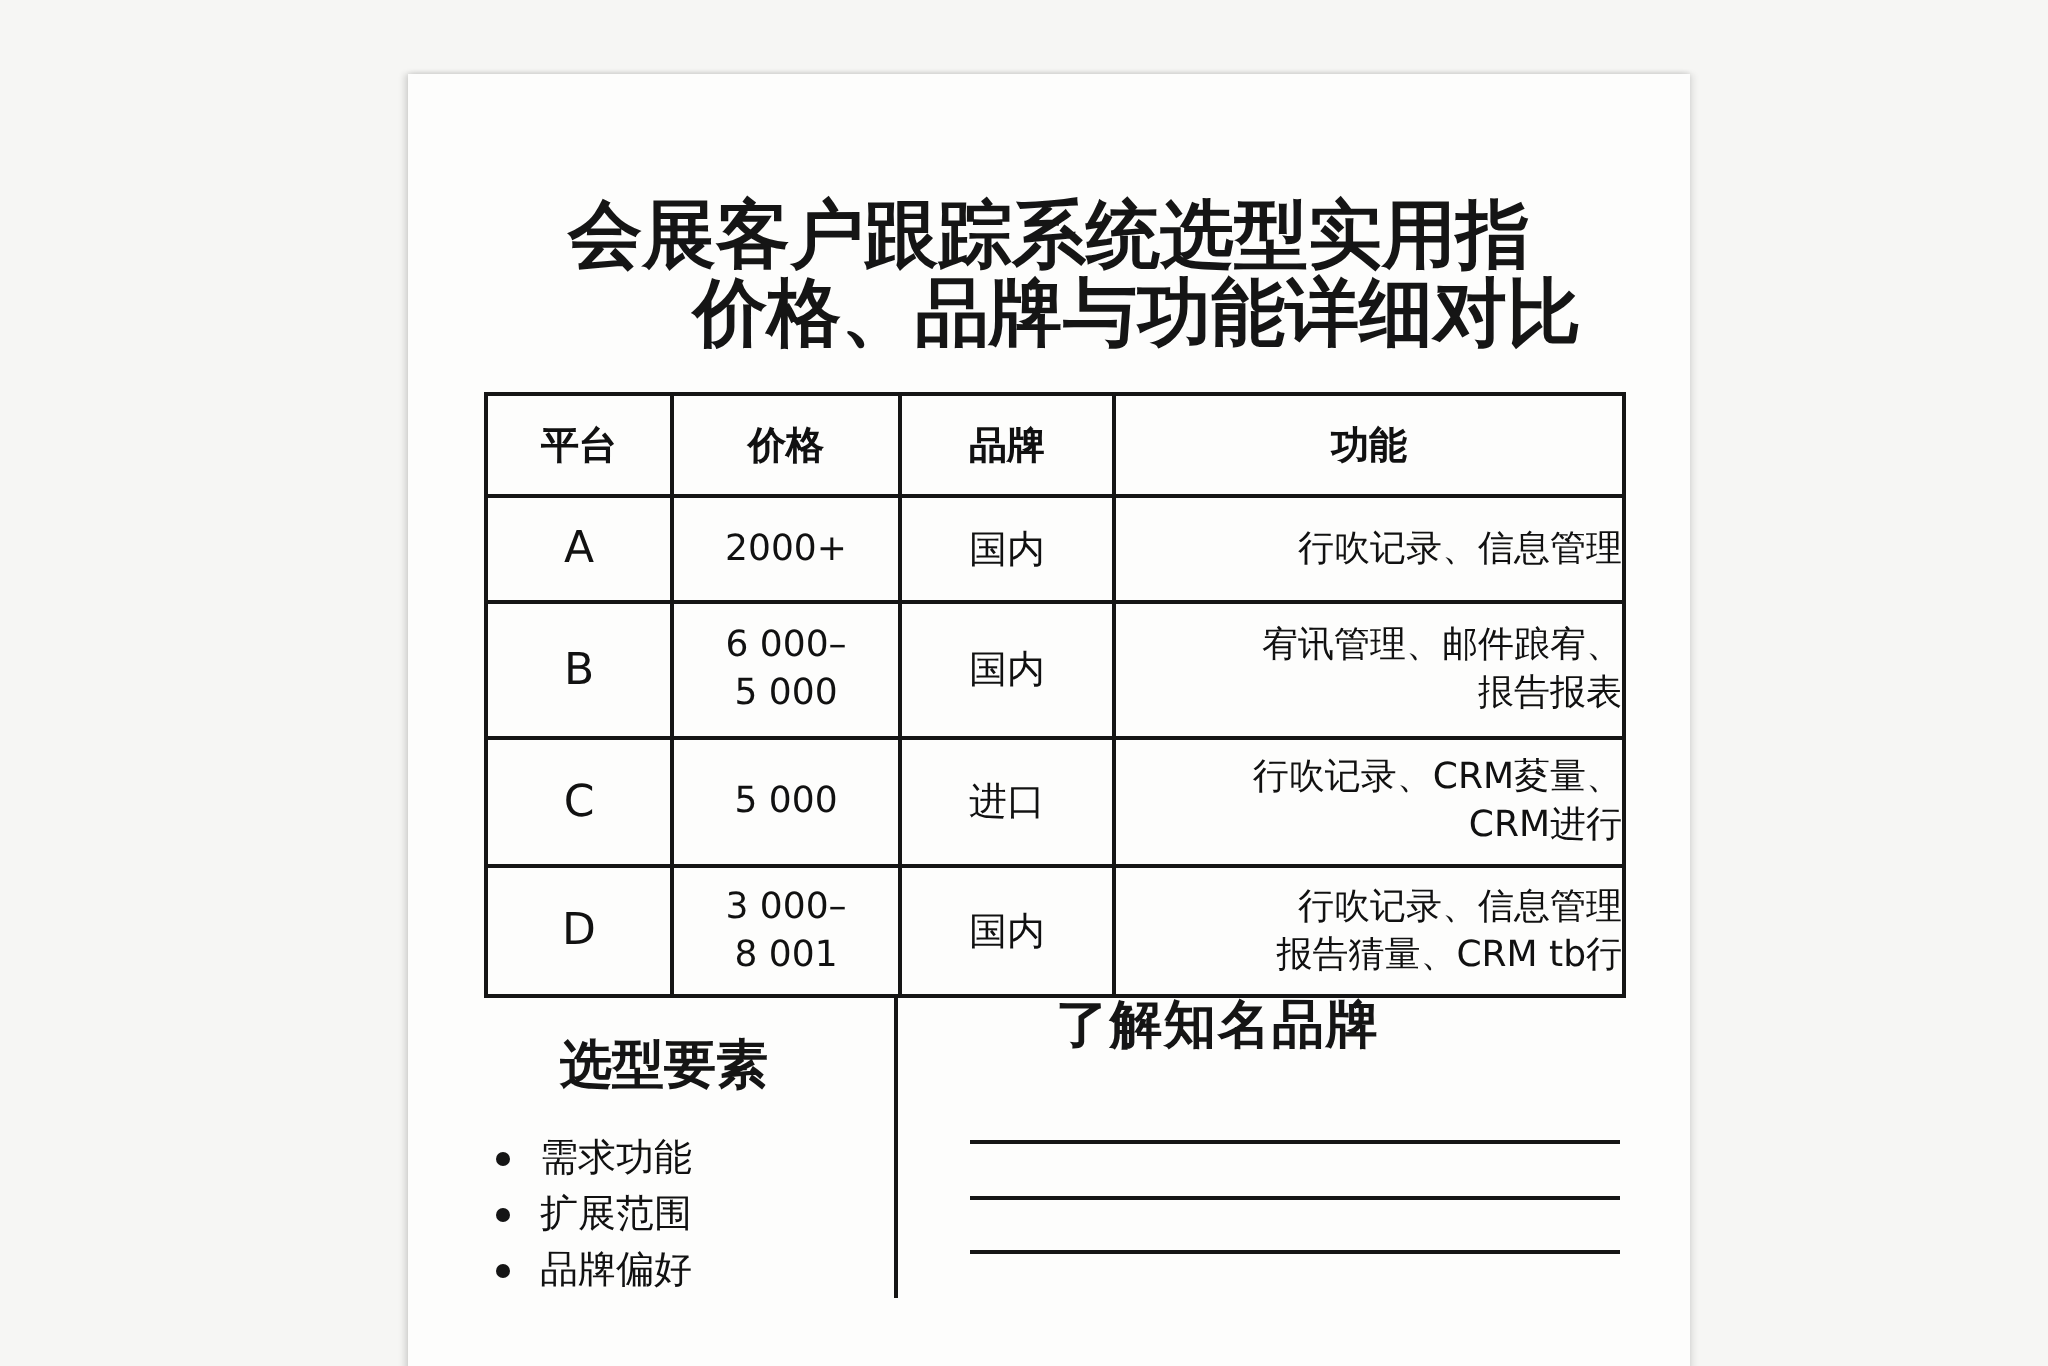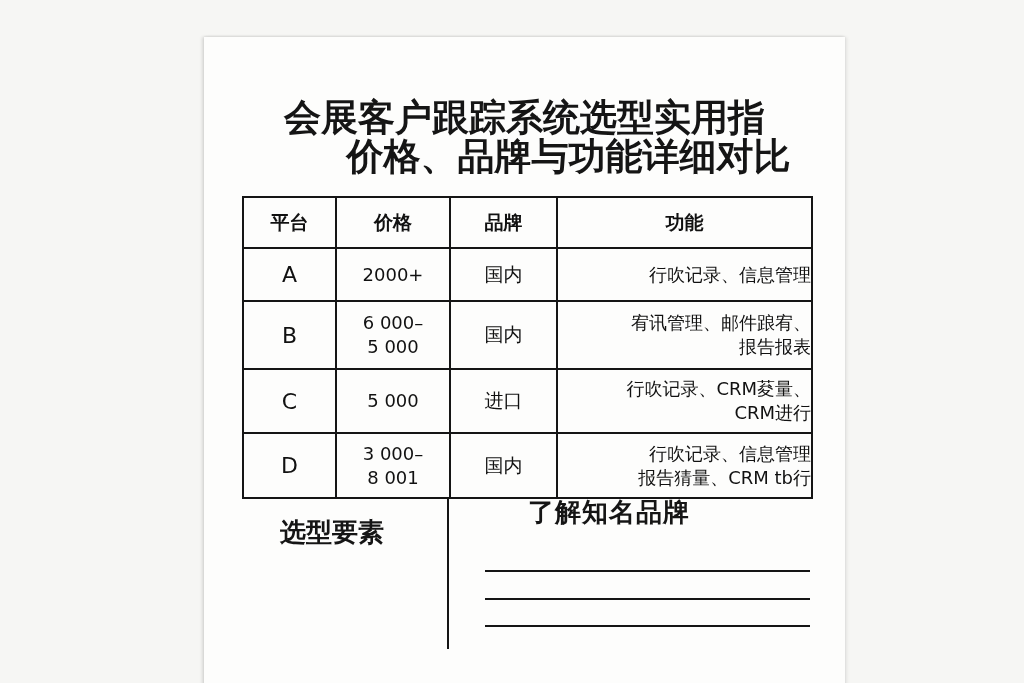--- a/index.html
+++ b/index.html
@@ -203,19 +203,33 @@
           <div>行吹记录、信息管理</div>
           <div>报告猜量、CRM tb行</div>
         </td>
       </tr>
     </tbody>
   </table>
 
   <div class="divider"></div>
 
   <div class="sec-title sec-left">选型要素</div>
+  <ul class="factors">
+    <li>
+      <span class="bullet"></span>
+      <span>需求功能</span>
+    </li>
+    <li>
+      <span class="bullet"></span>
+      <span>扩展范围</span>
+    </li>
+    <li>
+      <span class="bullet"></span>
+      <span>品牌偏好</span>
+    </li>
+  </ul>
 
   <div class="sec-title sec-right">了解知名品牌</div>
   <div class="write-line wl1"></div>
   <div class="write-line wl2"></div>
   <div class="write-line wl3"></div>
 
 </div>
 
 </body></html>

